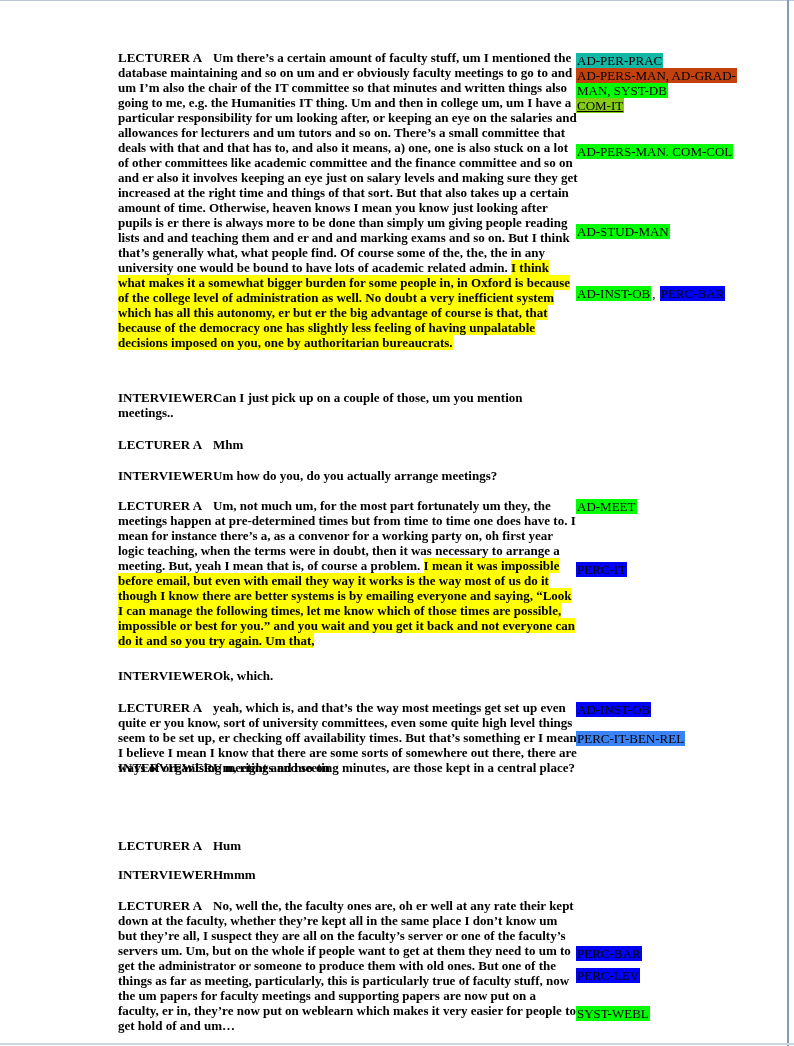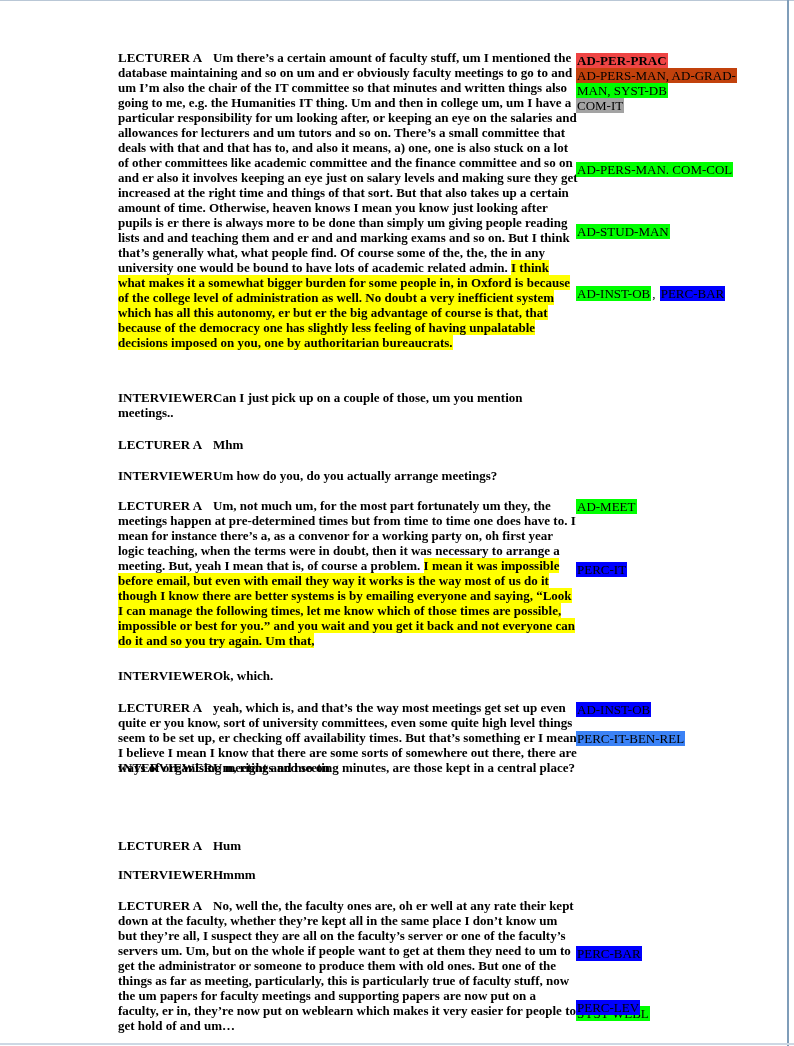--- a/index.html
+++ b/index.html
@@ -53,26 +53,26 @@
       <div class="para" style="top: 498px;"><span class="speaker">LECTURER A</span><span class="seg">Um, not much um, for the most part fortunately um they, the meetings happen at pre-determined times but from time to time one does have to. I mean for instance there’s a, as a convenor for a working party on, oh first year logic teaching, when the terms were in doubt, then it was necessary to arrange a meeting. But, yeah I mean that is, of course a problem.  </span><span class="seg" style="background-color: rgb(255, 255, 0);">I mean it was impossible before email, but even with email they way it works is the way most of us do it though I know there are better systems is by emailing everyone and saying, “Look I can manage the following times, let me know which of those times are possible, impossible or best for you.” and you wait and you get it back and not everyone can do it and so you try again. Um that,</span></div>
       <div class="para" style="top: 668px;"><span class="speaker">INTERVIEWER</span><span class="seg">Ok, which.</span></div>
       <div class="para" style="top: 700px;"><span class="speaker">LECTURER A</span><span class="seg">yeah, which is, and that’s the way most meetings get set up even quite er you know, sort of university committees, even some quite high level things seem to be set up, er checking off availability times. But that’s something er I mean I believe I mean I know that there are some sorts of somewhere out there, there are ways of organising meetings and so on</span></div>
       <div class="para" style="top: 760px;"><span class="speaker">INTERVIEWER</span><span class="seg">Um, right and meeting minutes, are those kept in a central place?</span></div>
       <div class="para" style="top: 838px;"><span class="speaker">LECTURER A</span><span class="seg">Hum</span></div>
       <div class="para" style="top: 867px;"><span class="speaker">INTERVIEWER</span><span class="seg">Hmmm</span></div>
       <div class="para" style="top: 898px;"><span class="speaker">LECTURER A</span><span class="seg">No, well the, the faculty ones are, oh er well at any rate their kept down at the faculty, whether they’re kept all in the same place I don’t know um but they’re all, I suspect they are all on the faculty’s server or one of the faculty’s servers um.  Um, but on the whole if people want to get at them they need to um to get the administrator or someone to produce them with old ones. But one of the things as far as meeting, particularly, this is particularly true of faculty stuff, now the um papers for faculty meetings and supporting papers are now put on a faculty, er in, they’re now put on weblearn which makes it very easier for people to get hold of and um…</span></div>
     </div>
   <div id="codes-root">
       <div class="margin-code" style="top: 53px;">
-        <div class="code-line"><span class="code-part" style="background-color: #ef4444; font-weight: bold;">AD-PER-PRAC</span></div>
+        <div class="code-line"><span class="code-part" style="background-color: #14b8a6;">AD-PER-PRAC</span></div>
         <div class="code-line"><span class="code-part" style="background-color: #c2410c;">AD-PERS-MAN, AD-GRAD-</span></div>
         <div class="code-line"><span class="code-part" style="background-color: rgb(0, 255, 0);">MAN, SYST-DB</span></div>
-        <div class="code-line"><span class="code-part" style="background-color: #a3a3a3;">COM-IT</span></div>
+        <div class="code-line"><span class="code-part" style="background-color: #84cc16; text-decoration: underline;">COM-IT</span></div>
       </div>
-      <div class="margin-code" style="top: 162px;">
+      <div class="margin-code" style="top: 144px;">
         <div class="code-line"><span class="code-part" style="background-color: rgb(0, 255, 0);">AD-PERS-MAN. COM-COL</span></div>
       </div>
       <div class="margin-code" style="top: 224px;">
         <div class="code-line"><span class="code-part" style="background-color: rgb(0, 255, 0); text-align: center;">AD-STUD-MAN</span></div>
       </div>
       <div class="margin-code" style="top: 286px;">
         <div class="code-line"><span class="code-part" style="background-color: rgb(0, 255, 0);">AD-INST-OB</span><span class="code-part">, </span><span class="code-part" style="background-color: rgb(0, 0, 255);">PERC-BAR</span></div>
       </div>
       <div class="margin-code" style="top: 499px;">
         <div class="code-line"><span class="code-part" style="background-color: rgb(0, 255, 0);">AD-MEET</span></div>
@@ -85,17 +85,17 @@
       </div>
       <div class="margin-code" style="top: 731px;">
         <div class="code-line"><span class="code-part" style="background-color: #3b82f6;">PERC-IT-BEN-REL</span></div>
       </div>
       <div class="margin-code" style="top: 946px;">
         <div class="code-line"><span class="code-part" style="background-color: rgb(0, 0, 255);">PERC-BAR</span></div>
       </div>
       <div class="margin-code" style="top: 1006px;">
         <div class="code-line"><span class="code-part" style="background-color: rgb(0, 255, 0); text-align: right;">SYST-WEBL</span></div>
       </div>
-      <div class="margin-code" style="top: 1000px;">
+      <div class="margin-code" style="top: 968px;">
         <div class="code-line"><span class="code-part" style="background-color: rgb(0, 0, 255);">PERC-LEV</span></div>
       </div>
     </div>
 </div>
 
 </body></html>

